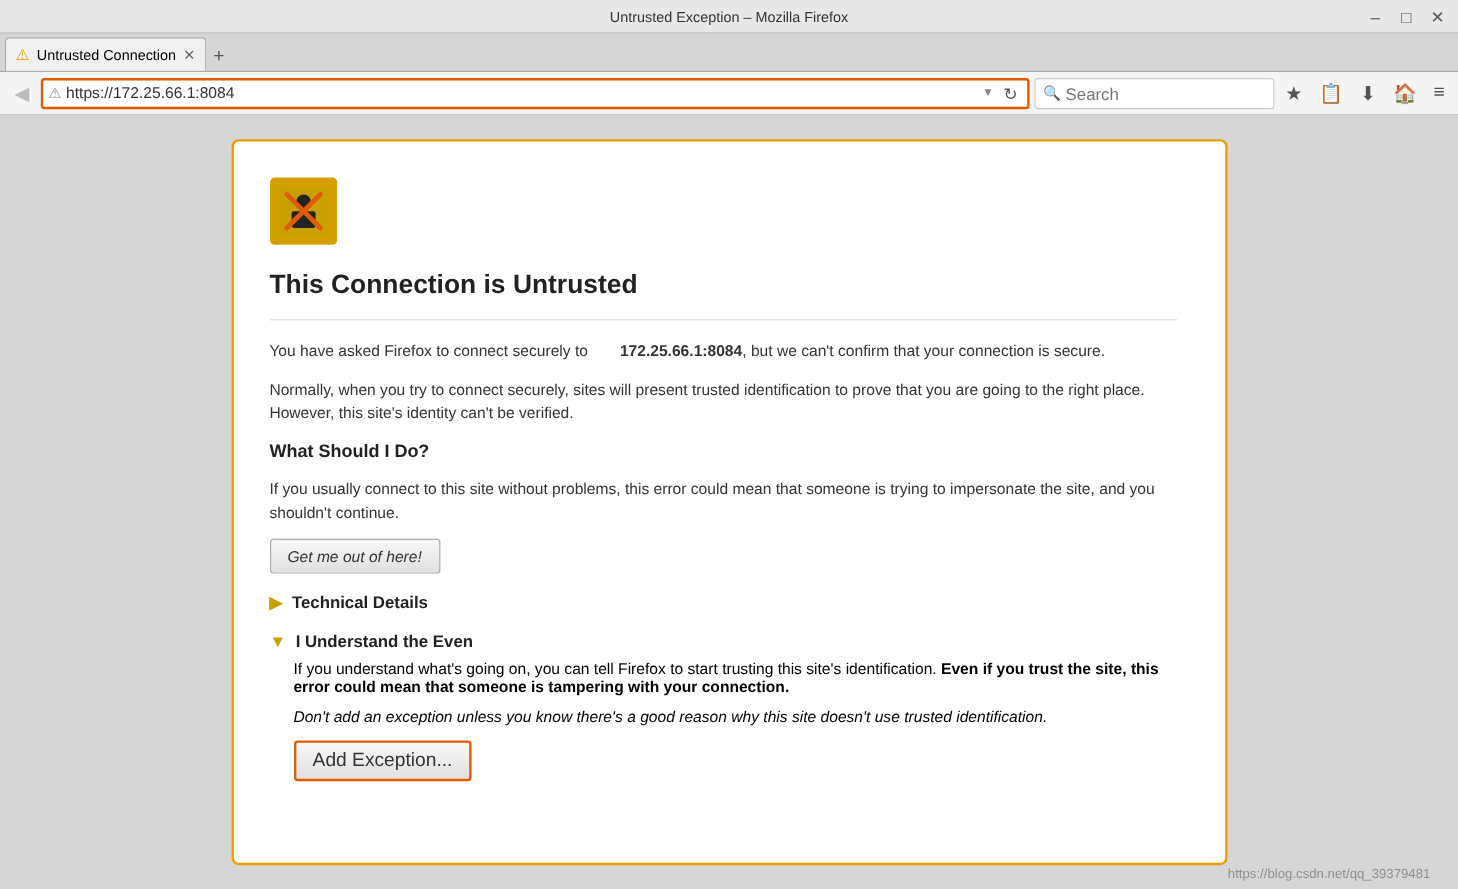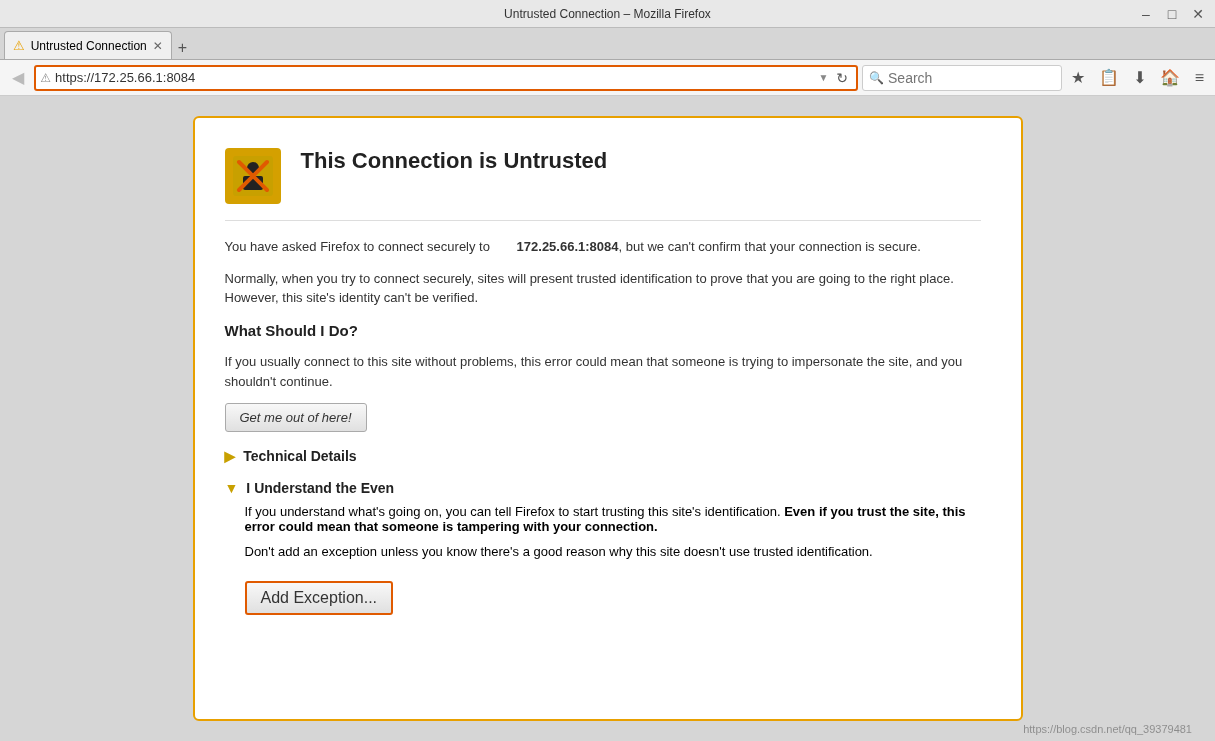--- a/index.html
+++ b/index.html
@@ -184,20 +184,21 @@
       position: relative;
     }
 
     .error-header {
       display: flex;
       align-items: flex-start;
       gap: 20px;
       margin-bottom: 16px;
       padding-bottom: 16px;
       border-bottom: 1px solid #ddd;
+      flex-direction: column;
     }
 
     .error-title {
       font-size: 22px;
       font-weight: bold;
       color: #222;
       margin-bottom: 0;
     }
 
     .error-body {
@@ -292,21 +293,21 @@
     }
     .ff-icon svg {
       width: 44px;
       height: 44px;
     }
   </style>
 </head>
 <body>
 
 <div class="title-bar">
-  <span>Untrusted Connection – Mozilla Firefox</span>
+  <span>Untrusted Exception – Mozilla Firefox</span>
   <div class="title-bar-controls">
     <span class="title-bar-control">–</span>
     <span class="title-bar-control">□</span>
     <span class="title-bar-control">✕</span>
   </div>
 </div>
 
 <div class="tab-bar">
   <div class="tab">
     <span class="tab-warning">⚠</span>
@@ -378,21 +379,21 @@
 
     <div class="disclosure-section">
       <div class="disclosure-header">
         <span class="disclosure-arrow">▼</span>
         <span class="disclosure-title">I Understand the Even</span>
       </div>
       <div class="understands-content">
         <p>
           <span>If you understand what's going on, you can tell Firefox to start trusting this site's identification. </span><strong>Even if you trust the site, this error could mean that someone is tampering with your connection.</strong>
         </p>
-        <p style="margin-top:10px; margin-bottom:22px;">Don't add an exception unless you know there's a good reason why this site doesn't use trusted identification.</p>
+        <p style="margin-top:10px; margin-bottom:12px;font-style:italic;">Don't add an exception unless you know there's a good reason why this site doesn't use trusted identification.</p>
         <button class="btn-exception">Add Exception...</button>
       </div>
     </div>
 
   </div>
 
   <div class="watermark">https://blog.csdn.net/qq_39379481</div>
 </div>
 
 </body></html>

